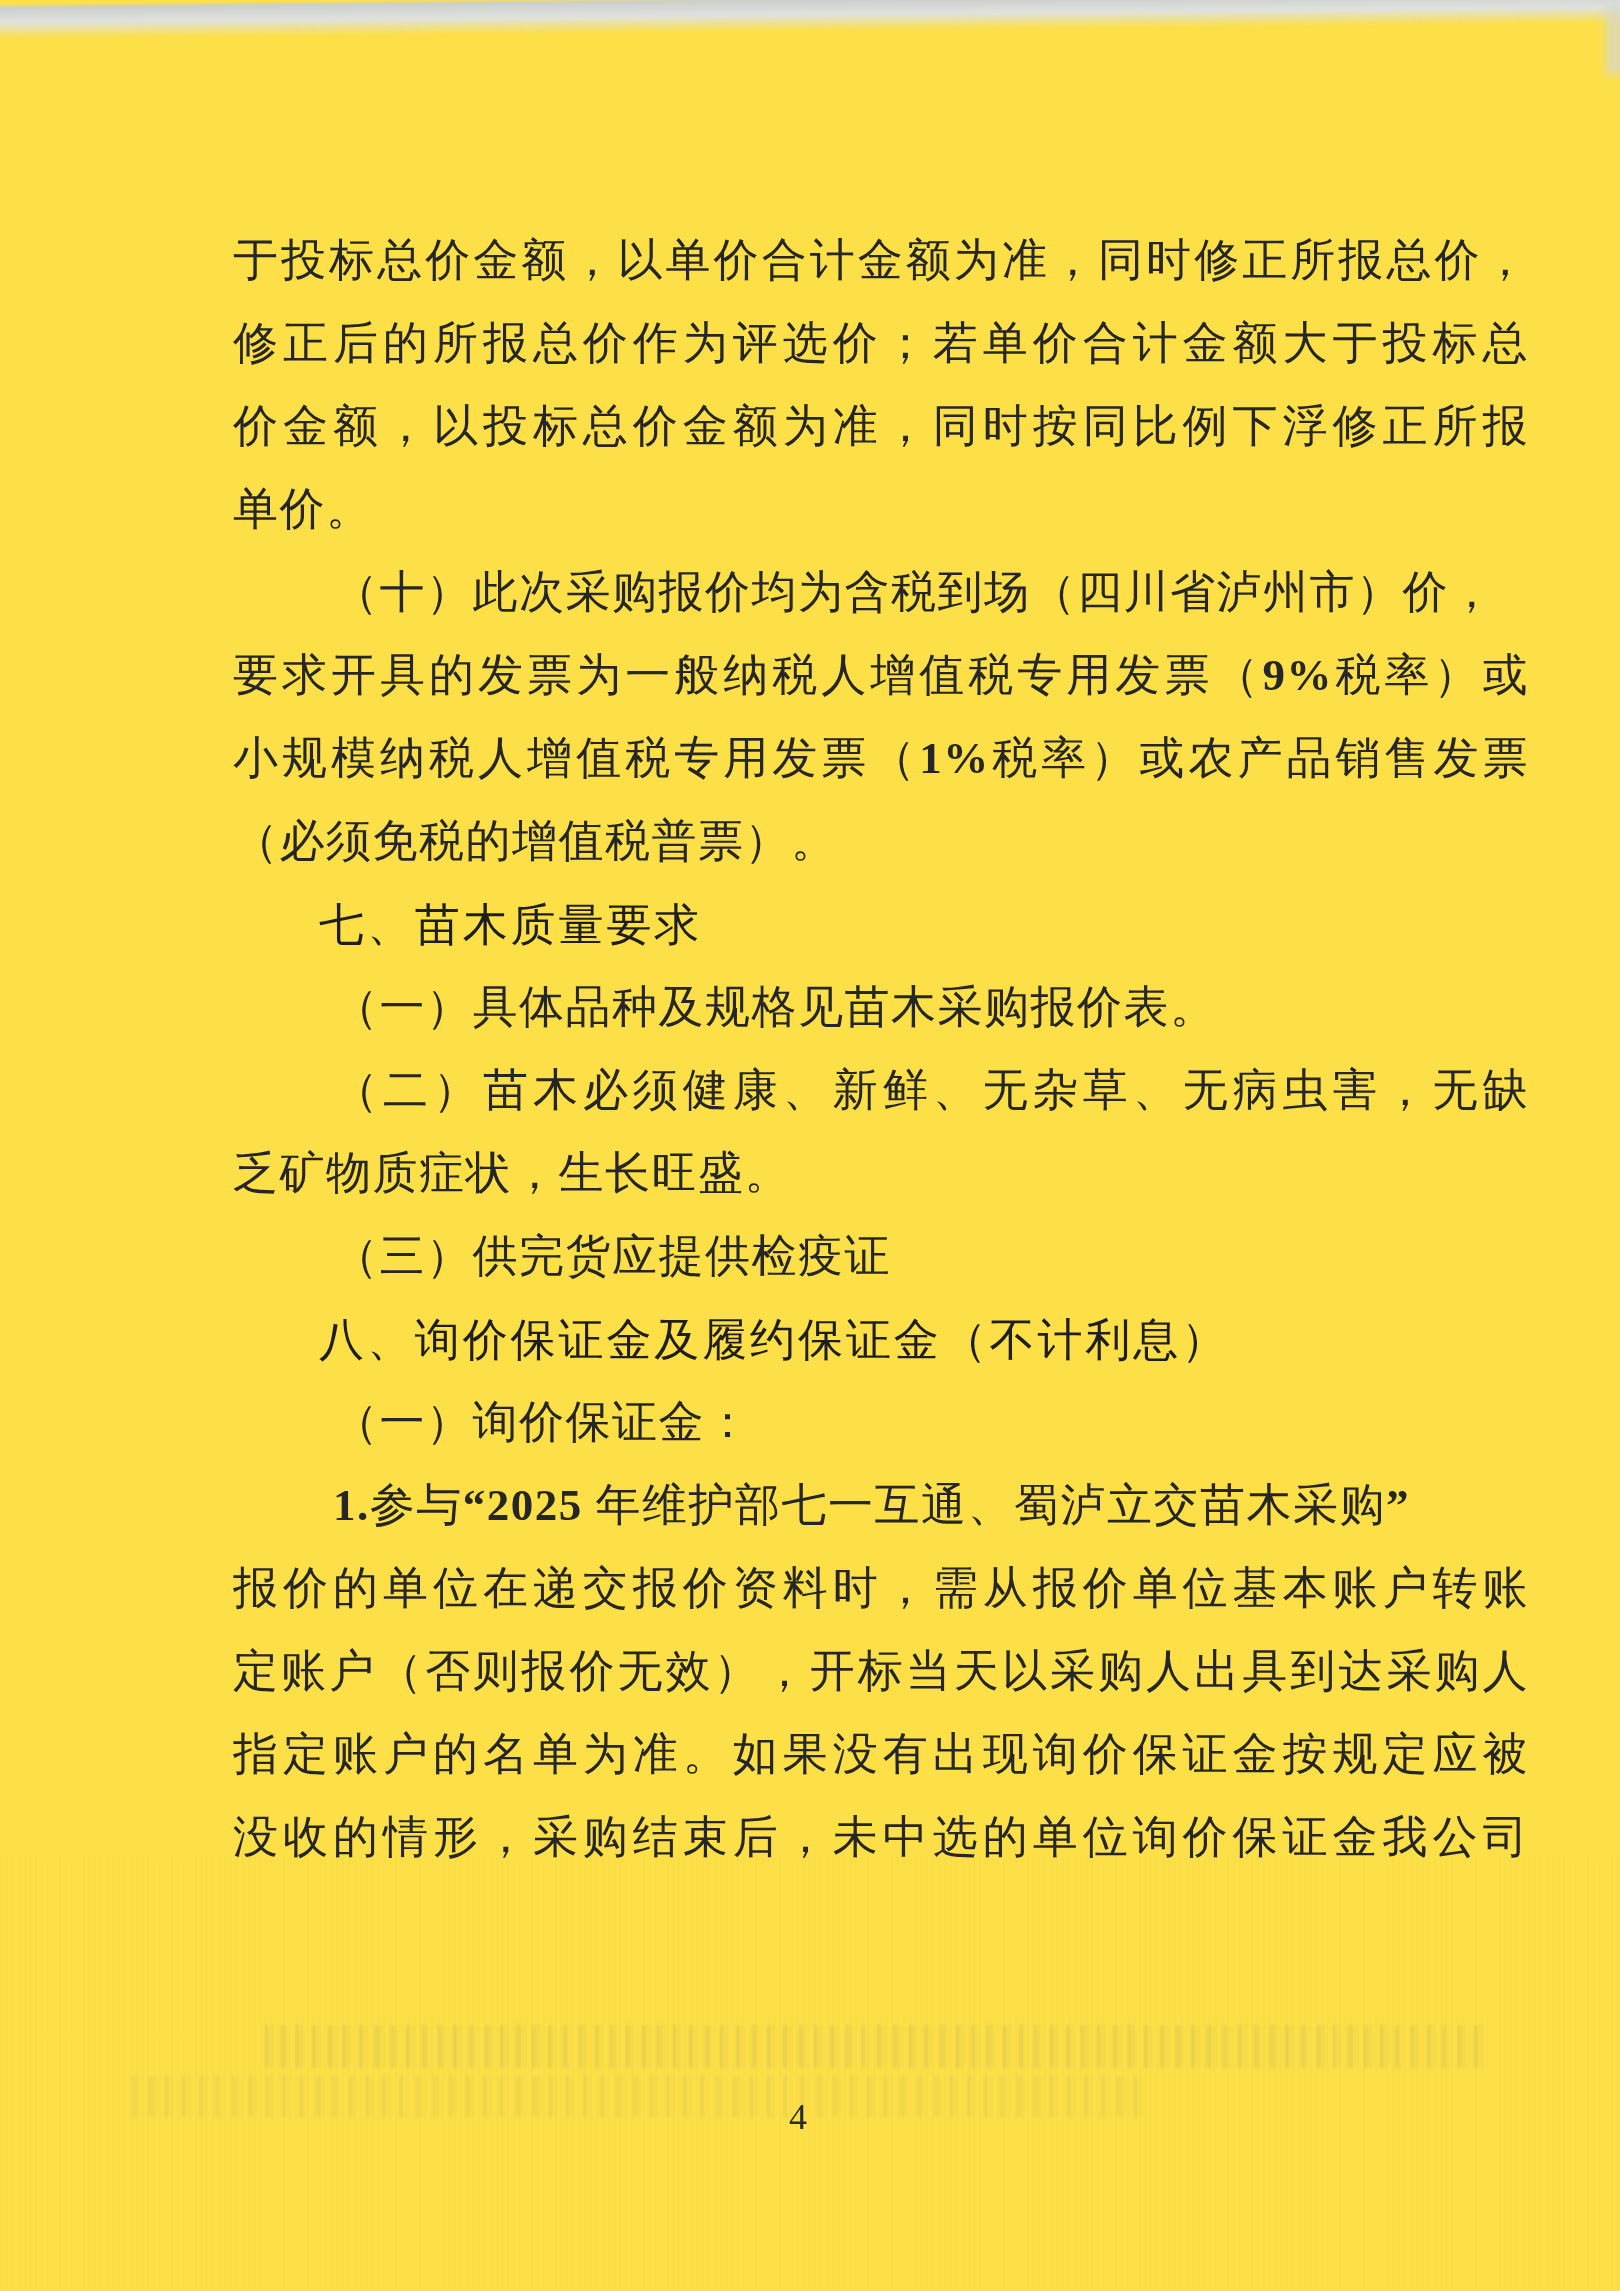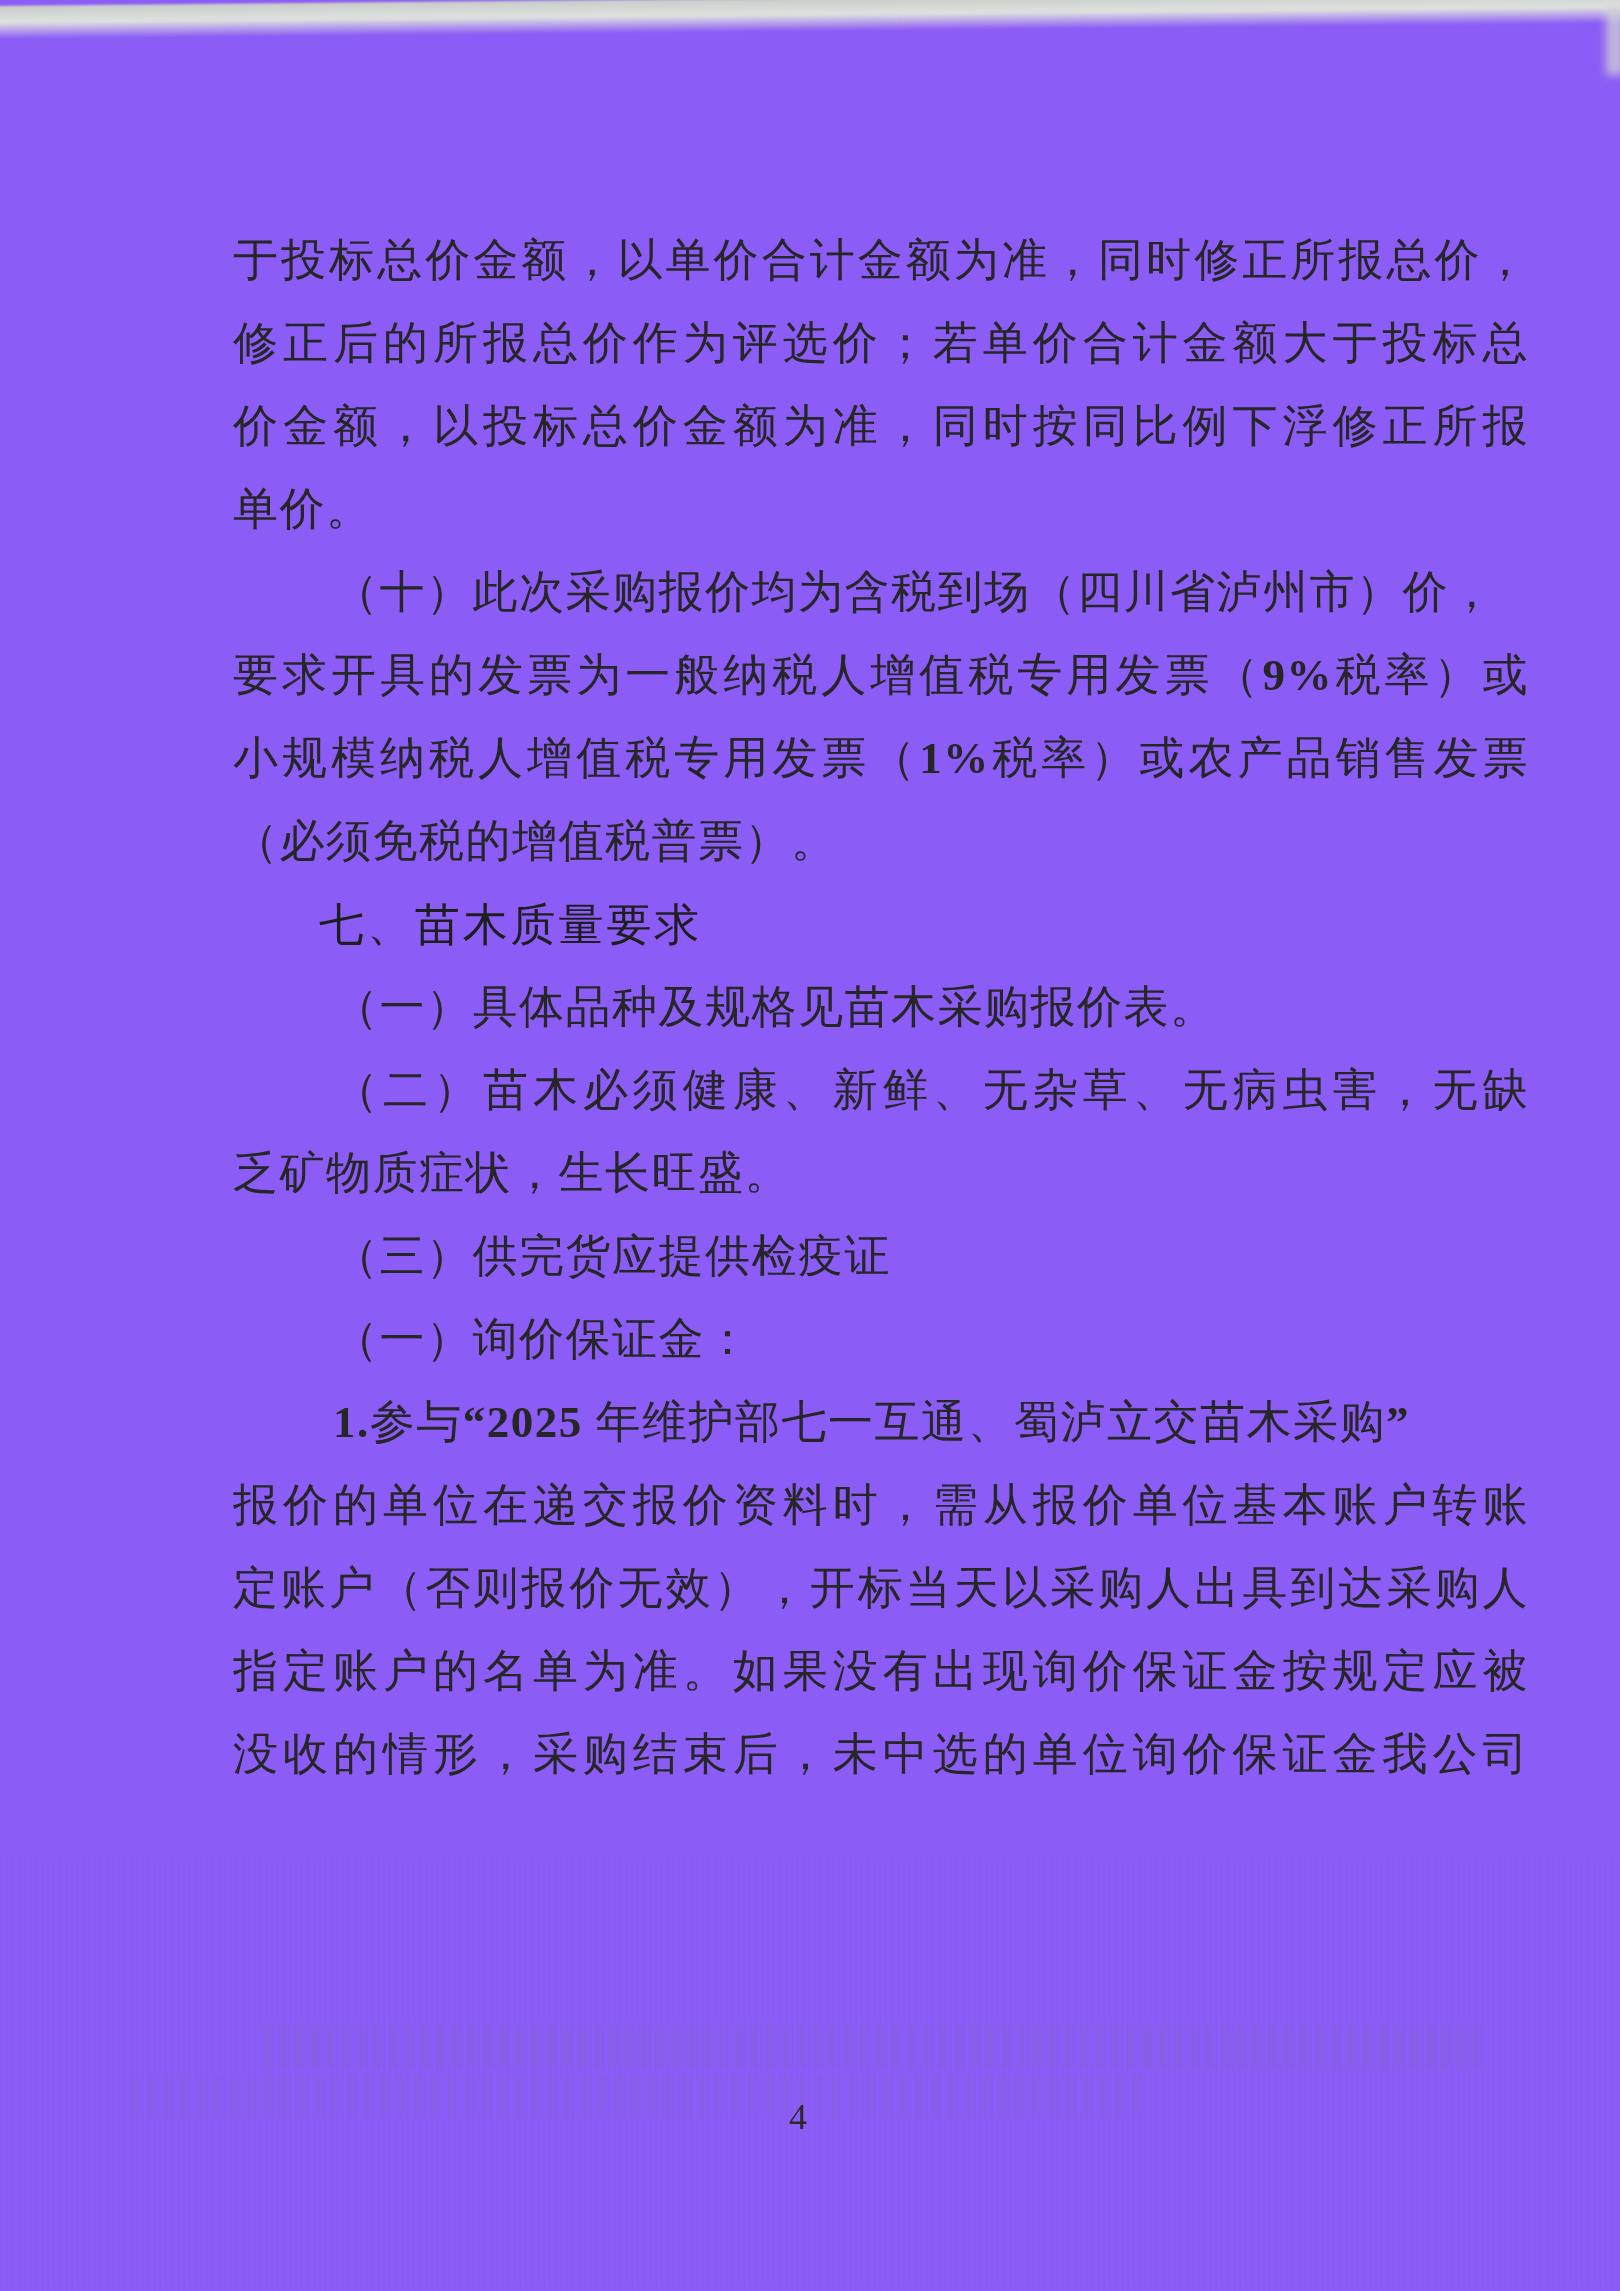--- a/index.html
+++ b/index.html
@@ -1,18 +1,18 @@
 <!DOCTYPE html>
 <html><head>
 <meta charset="utf-8">
 <style>
   html,body{margin:0;padding:0;background:#ffffff;}
   #page{
     position:relative;width:1620px;height:2292px;overflow:hidden;
-    background:#8b5cf6;
+    background:#fde047;
     font-family:"Liberation Serif","DejaVu Serif",serif;
   }
   
   #scan-top{
     position:absolute;left:-11.8px;top:-9.8px;width:1666px;height:33px;
     background:linear-gradient(to bottom,#c9cdc9 0%,#dfe2df 50%,rgba(255,255,255,0) 100%);
     transform:rotate(-0.55deg);transform-origin:100% 0;
     filter:blur(1px);
   }
   #scan-corner{
@@ -87,20 +87,23 @@
       <div class="para body">
         <div class="line indent" style=""><span>（一）具体品种及规格见苗木采购报价表。</span></div>
       </div>
       <div class="para body">
         <div class="line justify indent" style=""><span>（二）苗木必须健康、新鲜、无杂草、无病虫害，无缺</span></div>
         <div class="line" style=""><span>乏矿物质症状，生长旺盛。</span></div>
       </div>
       <div class="para body">
         <div class="line indent" style=""><span>（三）供完货应提供检疫证</span></div>
       </div>
+      <div class="para heading">
+        <div class="line" style=""><span>八、询价保证金及履约保证金（不计利息）</span></div>
+      </div>
       <div class="para body">
         <div class="line indent" style=""><span>（一）询价保证金：</span></div>
       </div>
       <div class="para body">
         <div class="line indent" style=""><span class="b">1.</span><span>参与</span><span class="b">“2025</span><span> 年维护部七一互通、蜀泸立交苗木采购</span><span class="b">”</span></div>
         <div class="line justify" style=""><span>报价的单位在递交报价资料时，需从报价单位基本账户转账</span></div>
       </div>
       <div class="para body">
         <div class="line justify" style=""><span>定账户（否则报价无效），开标当天以采购人出具到达采购人</span></div>
         <div class="line justify" style=""><span>指定账户的名单为准。如果没有出现询价保证金按规定应被</span></div>

